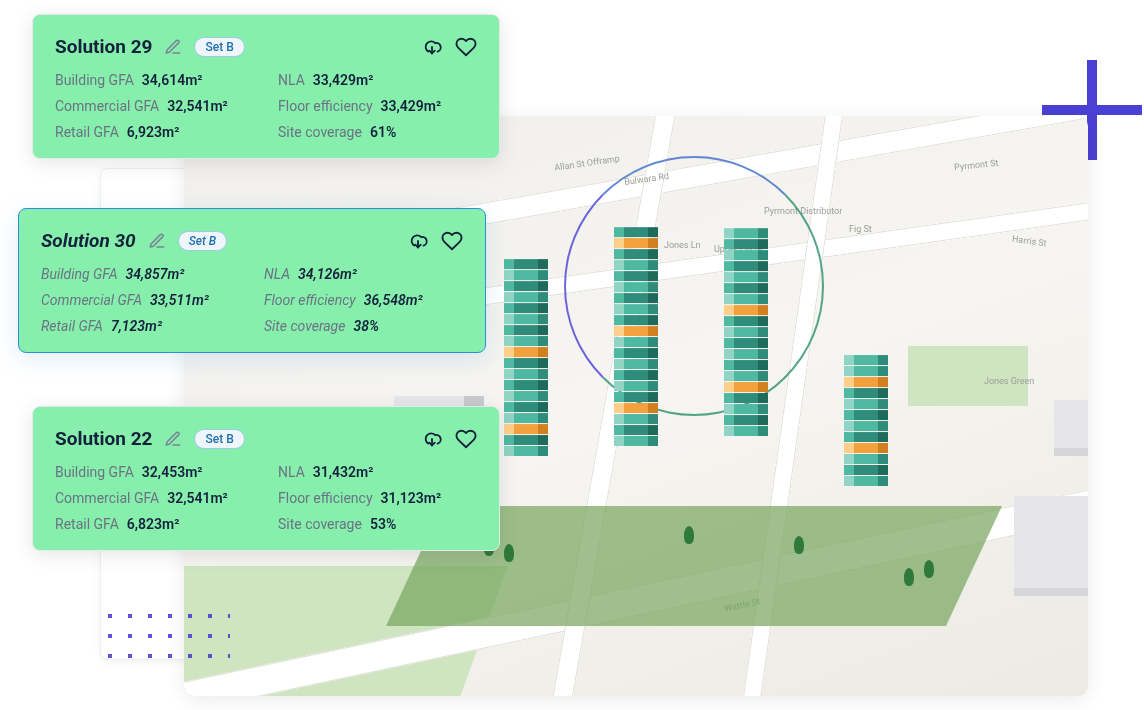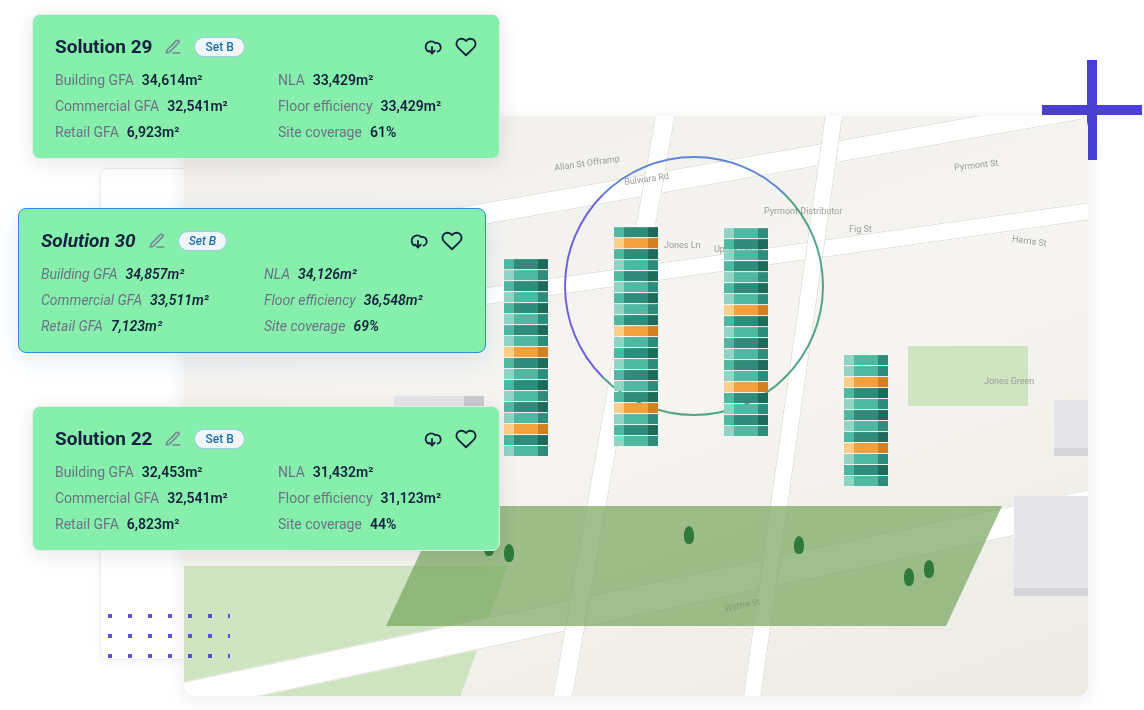--- a/index.html
+++ b/index.html
@@ -513,21 +513,21 @@
     <div class="metric">
         <span class="metric-label">Floor efficiency</span>
         <span class="metric-value">36,548m²</span>
       </div>
     <div class="metric">
         <span class="metric-label">Retail GFA</span>
         <span class="metric-value">7,123m²</span>
       </div>
     <div class="metric">
         <span class="metric-label">Site coverage</span>
-        <span class="metric-value">69%</span>
+        <span class="metric-value">38%</span>
       </div>
   </div>
 </div>
 
 <div class="card" style="left:32px; top:406px;">
   <div class="card-header">
     <span class="card-title">Solution 22</span>
     <span class="edit-icon icon-btn">
       <svg width="18" height="18" viewBox="0 0 24 24" fill="none" stroke="currentColor" stroke-width="2" stroke-linecap="round" stroke-linejoin="round">
           <path d="M12 20h9"></path>
@@ -566,16 +566,16 @@
     <div class="metric">
         <span class="metric-label">Floor efficiency</span>
         <span class="metric-value">31,123m²</span>
       </div>
     <div class="metric">
         <span class="metric-label">Retail GFA</span>
         <span class="metric-value">6,823m²</span>
       </div>
     <div class="metric">
         <span class="metric-label">Site coverage</span>
-        <span class="metric-value">44%</span>
+        <span class="metric-value">53%</span>
       </div>
   </div>
 </div>
 
 </body></html>

